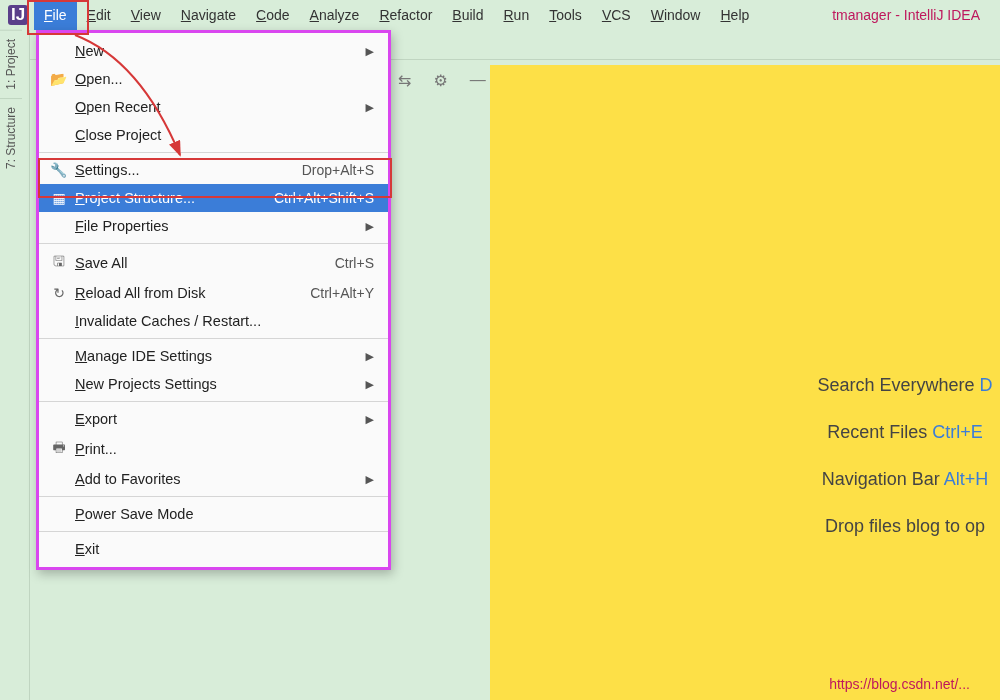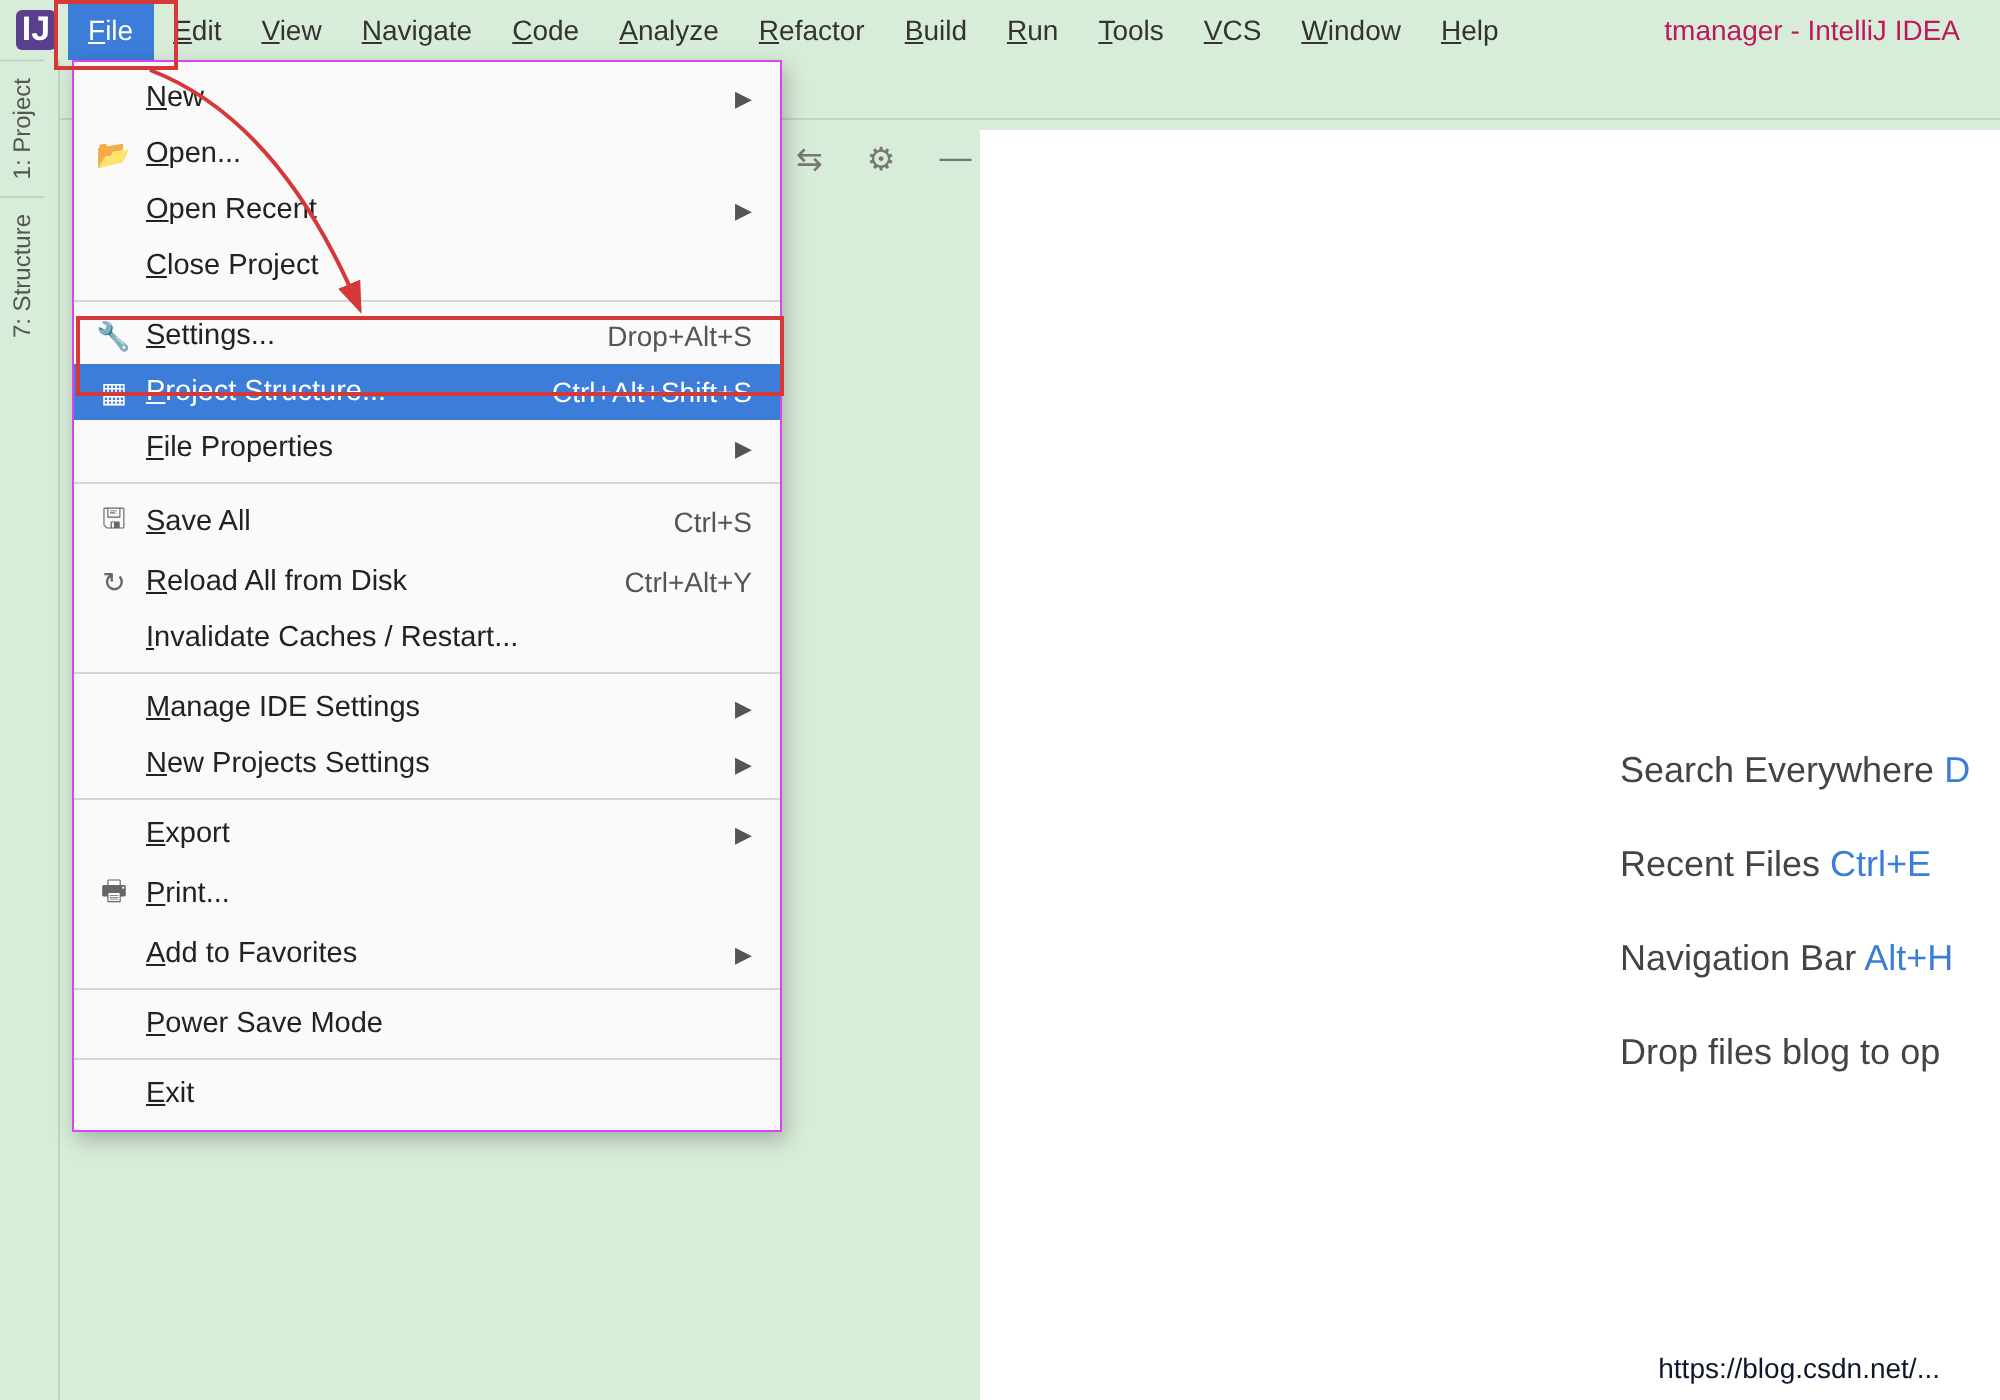--- a/index.html
+++ b/index.html
@@ -12,44 +12,44 @@
     .menu-item u { text-decoration: underline; }
     .window-title { margin-left: auto; margin-right: 20px; color: #be185d; font-size: 14px; }
     
     .file-highlight { position: absolute; top: 0; left: 27px; width: 62px; height: 35px; border: 2px solid #d63838; pointer-events: none; z-index: 100; }
     
     .toolbar-strip { position: absolute; top: 30px; left: 30px; right: 0; height: 30px; background: #d8edd9; border-bottom: 1px solid #c0d5c1; }
     
     .left-gutter { position: absolute; top: 30px; left: 0; width: 30px; bottom: 0; background: #d8edd9; border-right: 1px solid #c0d5c1; }
     .left-gutter .vtab { writing-mode: vertical-rl; transform: rotate(180deg); padding: 8px 4px; font-size: 12px; color: #555; display: flex; align-items: center; gap: 4px; border-bottom: 1px solid #c0d5c1; }
     
-    .dropdown { position: absolute; top: 30px; left: 36px; width: 355px; background: #fafafa; border: 1px solid #d946ef; box-shadow: 2px 4px 10px rgba(0,0,0,0.25); z-index: 50; padding: 4px 0; }
+    .dropdown { position: absolute; top: 30px; left: 36px; width: 355px; background: #fafafa; border: 3px solid #d946ef; box-shadow: 2px 4px 10px rgba(0,0,0,0.25); z-index: 50; padding: 4px 0; }
     .dropdown .row { display: flex; align-items: center; padding: 4px 14px 4px 10px; font-size: 14.5px; color: #222; min-height: 28px; }
     .dropdown .row .icon { width: 20px; text-align: center; color: #666; font-size: 14px; margin-right: 6px; }
     .dropdown .row .label { flex: 1; }
     .dropdown .row .label u { text-decoration: underline; }
     .dropdown .row .shortcut { color: #555; font-size: 14px; }
     .dropdown .row .arrow { color: #555; font-size: 11px; margin-left: auto; }
     .dropdown .row.highlighted { background: #3b7dd8; color: #fff; }
     .dropdown .row.highlighted .icon, .dropdown .row.highlighted .shortcut { color: #fff; }
     .dropdown .sep { height: 1px; background: #d5d5d5; margin: 3px 0; }
     
     .structure-box { position: absolute; top: 158px; left: 38px; width: 354px; height: 40px; border: 2px solid #d63838; pointer-events: none; z-index: 60; }
     
-    .right-pane { position: absolute; top: 65px; left: 490px; right: 0; bottom: 0; background: #ffffff; padding-top: 310px; padding-left: 320px; font-size: 18px; color: #444; }
+    .right-pane { position: absolute; top: 65px; left: 490px; right: 0; bottom: 0; background: #fde047; padding-top: 310px; padding-left: 320px; font-size: 18px; color: #444; text-align: center; }
     .right-pane .hint { margin-bottom: 26px; }
     .right-pane .hint .key { color: #3b7dd8; }
     
     .mini-toolbar { position: absolute; top: 65px; left: 392px; height: 30px; display: flex; align-items: center; gap: 10px; color: #777; font-size: 16px; z-index: 40; }
     .mini-toolbar span { padding: 2px 6px; }
     .under-label { position: absolute; top: 98px; left: 378px; font-size: 10px; color: #888; z-index: 40; }
     
     .arrow-svg { position: absolute; top: 20px; left: 60px; z-index: 70; pointer-events: none; }
     
-    .watermark { position: absolute; bottom: 8px; right: 30px; color: #0f172a; font-size: 14px; z-index: 5; }
+    .watermark { position: absolute; bottom: 8px; right: 30px; color: #be185d; font-size: 14px; z-index: 5; }
   </style>
 </head>
 <body>
 
 <div class="menubar">
   <div class="app-icon">IJ</div>
   <div id="menu-items" style="display: flex;">
       <div class="menu-item active"><u>F</u>ile</div>
       <div class="menu-item"><u>E</u>dit</div>
       <div class="menu-item"><u>V</u>iew</div>

